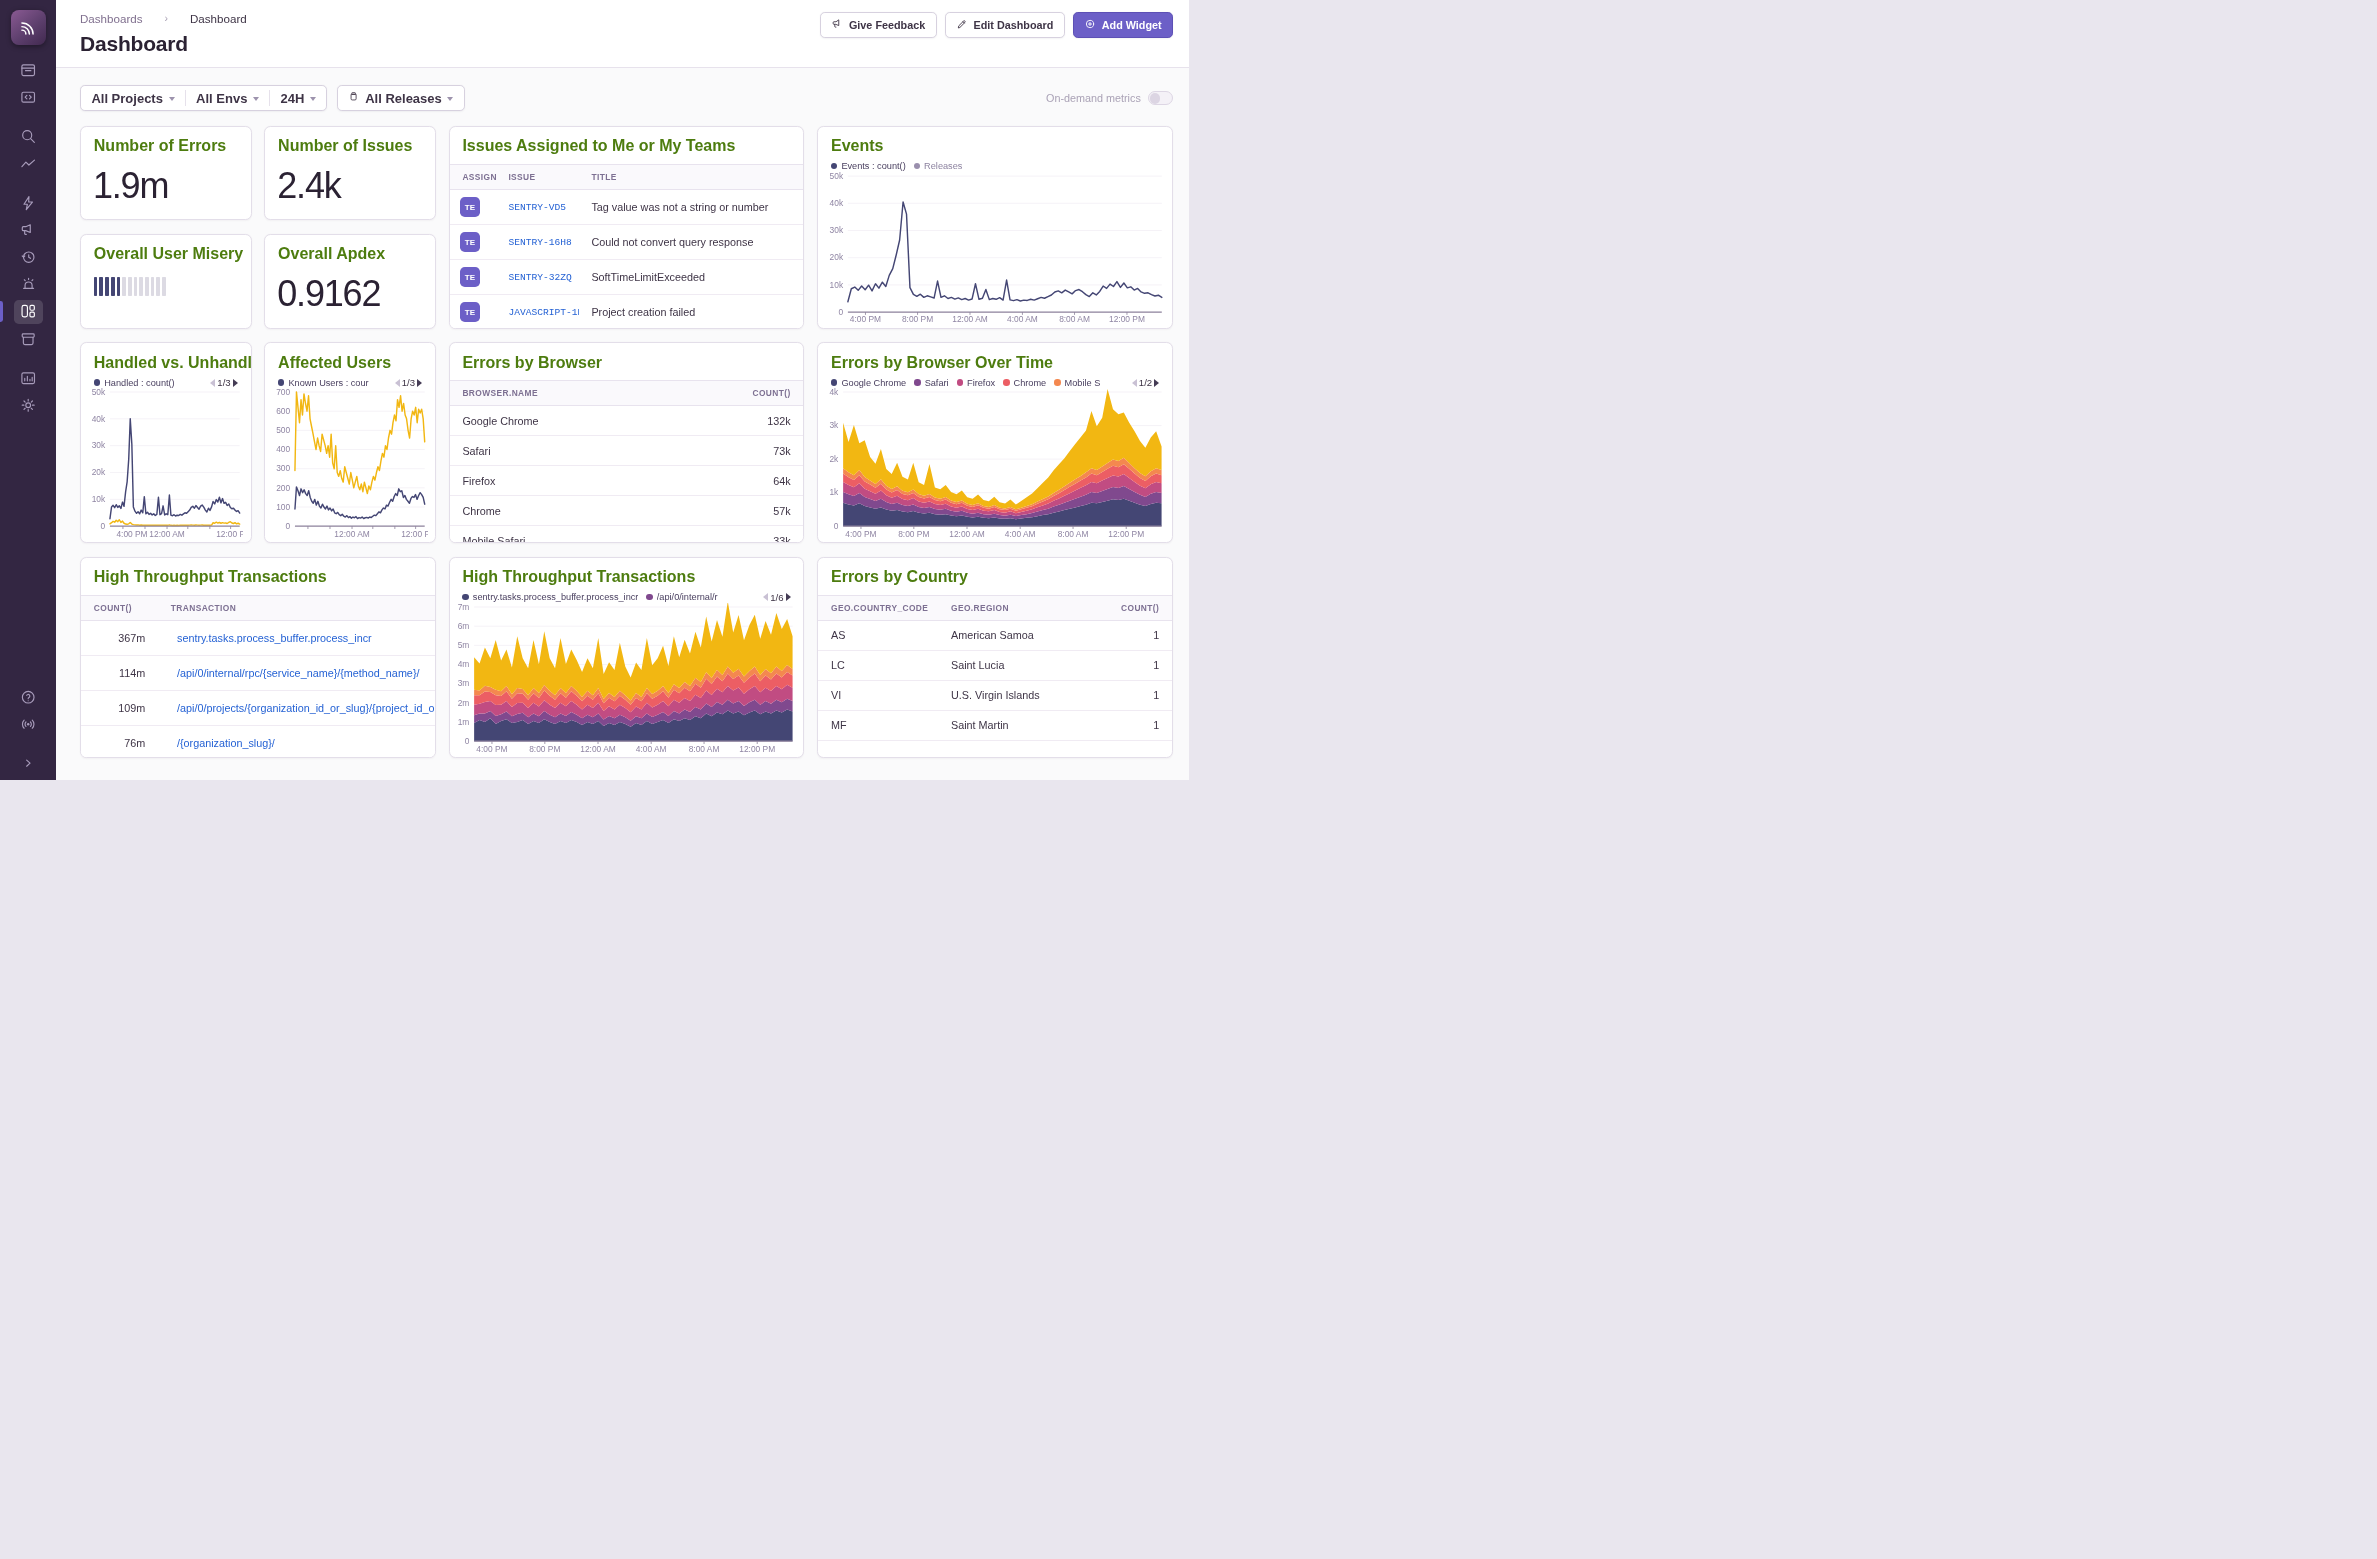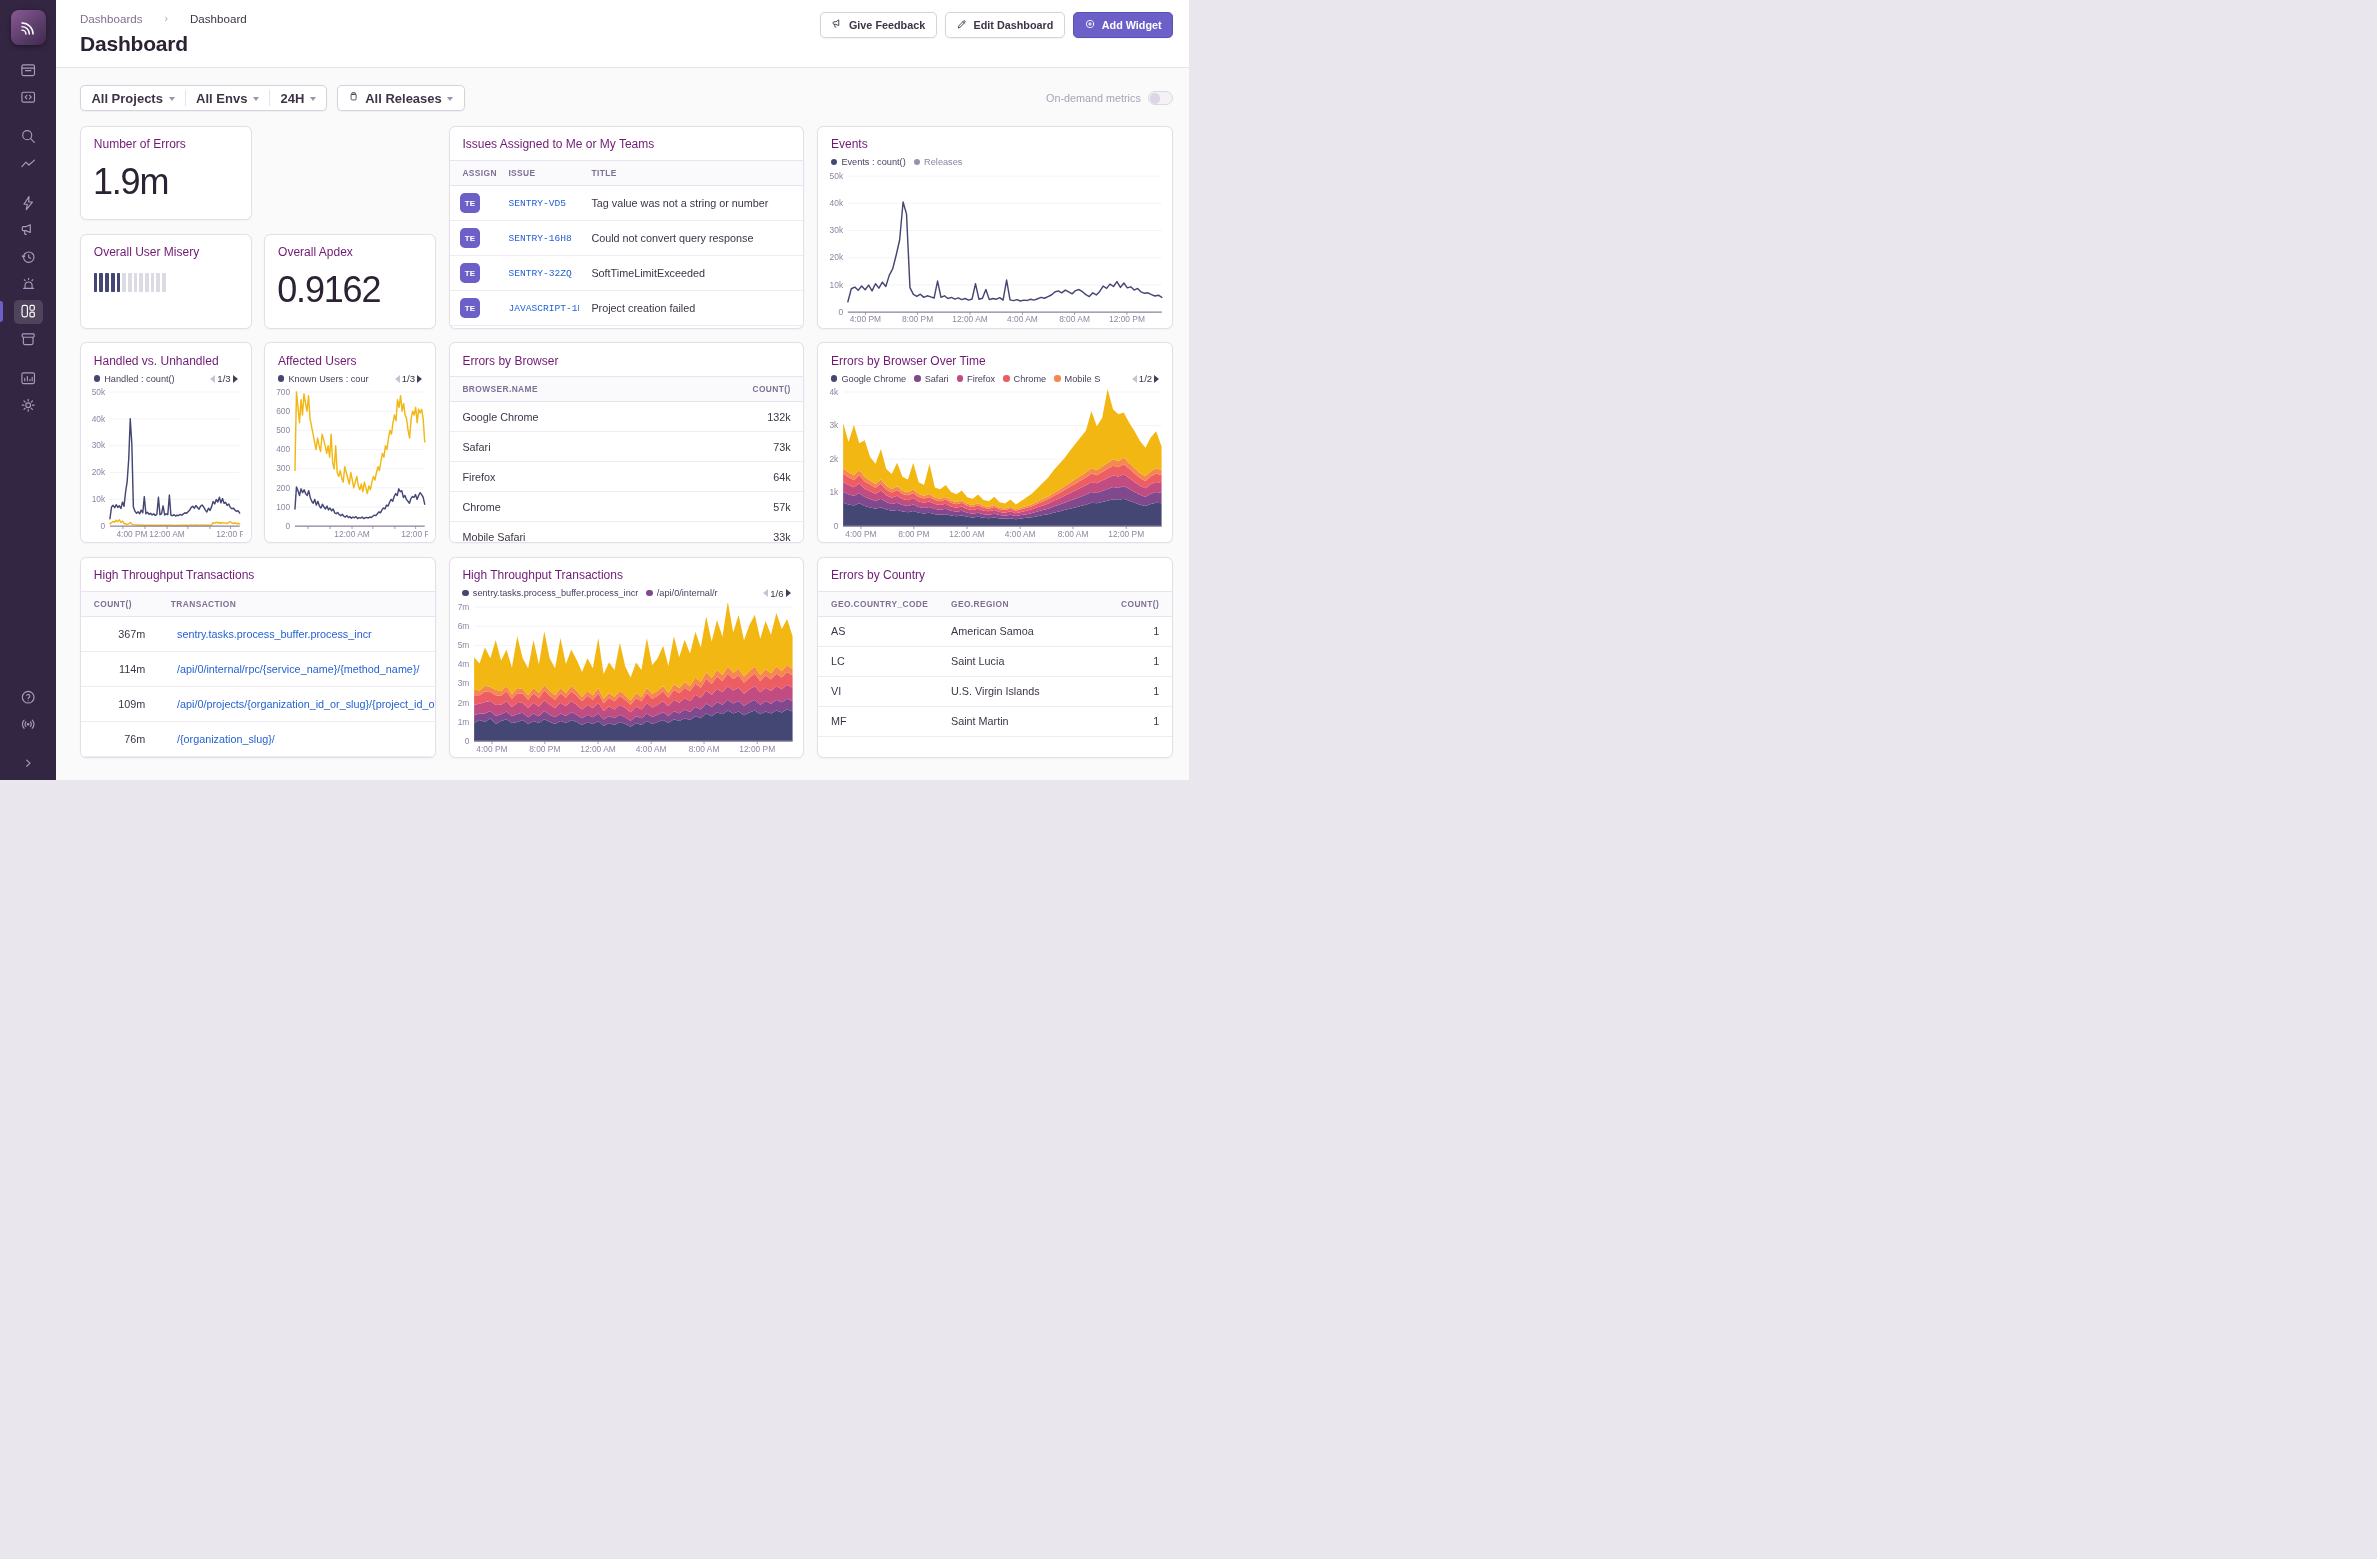--- a/index.html
+++ b/index.html
@@ -68,21 +68,21 @@
     grid-template-rows:94px 95px 201px 201px;
     gap:13.6px 12.8px; padding:15px 16px 0 24px; flex:1;
   }
   .card { background:#fff; border:0.8px solid #e3dee9; border-radius:6.4px; position:relative; overflow:hidden; box-shadow:0 0.8px 1.6px rgba(43,34,51,.04); }
   #w-errors{grid-area:1/1/2/2} #w-issues{grid-area:1/2/2/3}
   #w-assigned{grid-area:1/3/3/5} #w-events{grid-area:1/5/3/7}
   #w-misery{grid-area:2/1/3/2} #w-apdex{grid-area:2/2/3/3}
   #w-handled{grid-area:3/1/4/2} #w-affected{grid-area:3/2/4/3}
   #w-browser{grid-area:3/3/4/5} #w-overtime{grid-area:3/5/4/7}
   #w-tp-table{grid-area:4/1/5/3} #w-tp-chart{grid-area:4/3/5/5} #w-country{grid-area:4/5/5/7}
-  .w-title { padding:10.4px 12.8px 0; font-size:12px; font-weight:400; color:#701a75; white-space:nowrap; overflow:hidden; }
+  .w-title { padding:10.4px 12.8px 0; font-size:16px; font-weight:700; color:#4d7c0f; white-space:nowrap; overflow:hidden; }
   .kpi { padding:9.6px 12px 0; font-size:36px; font-weight:500; color:#2b2233; letter-spacing:-1.2px; }
   .mbars { display:flex; gap:2px; padding:14.4px 12.8px 0; }
   .mbar { width:3.7px; height:19px; border-radius:0.8px; }
   
   .legend { display:flex; align-items:center; gap:8px; padding:5.6px 12.8px 0; font-size:9.2px; color:#4a4060; white-space:nowrap; overflow:hidden; }
   .leg-item { display:flex; align-items:center; gap:4px; cursor:pointer; min-width:0; overflow:hidden;text-align:right; }
   .dot { width:6.4px; height:6.4px; border-radius:50%; flex:none; }
   .pag { margin-left:auto; display:flex; align-items:center; gap:2px; font-size:9.6px; color:#3e3446; flex:none; padding-left:3.2px; }
   .tri { width:0; height:0; border-top:4.4px solid transparent; border-bottom:4.4px solid transparent; cursor:pointer; }
   .tri.l { border-right:5.6px solid #c9c1d4; }
@@ -281,20 +281,24 @@
       </div>
     </div>
 
     <div class="grid">
 
       <div class="card" id="w-errors">
         <div class="w-title">Number of Errors</div>
         <div class="kpi">1.9m</div>
       </div>
 
+      <div class="card" id="w-issues">
+        <div class="w-title">Number of Issues</div>
+        <div class="kpi">2.4k</div>
+      </div>
 
       <div class="card" id="w-assigned">
         <div class="w-title">Issues Assigned to Me or My Teams</div>
         <div class="tbl" id="tbl-assigned">
             <div class="thead" style="grid-template-columns: 46px 83px 1fr;">
               <div class="cell ">ASSIGNEE</div>
               <div class="cell ">ISSUE</div>
               <div class="cell ">TITLE</div>
             </div>
             <div class="trow" style="grid-template-columns: 46px 83px 1fr; height: 35px;">

